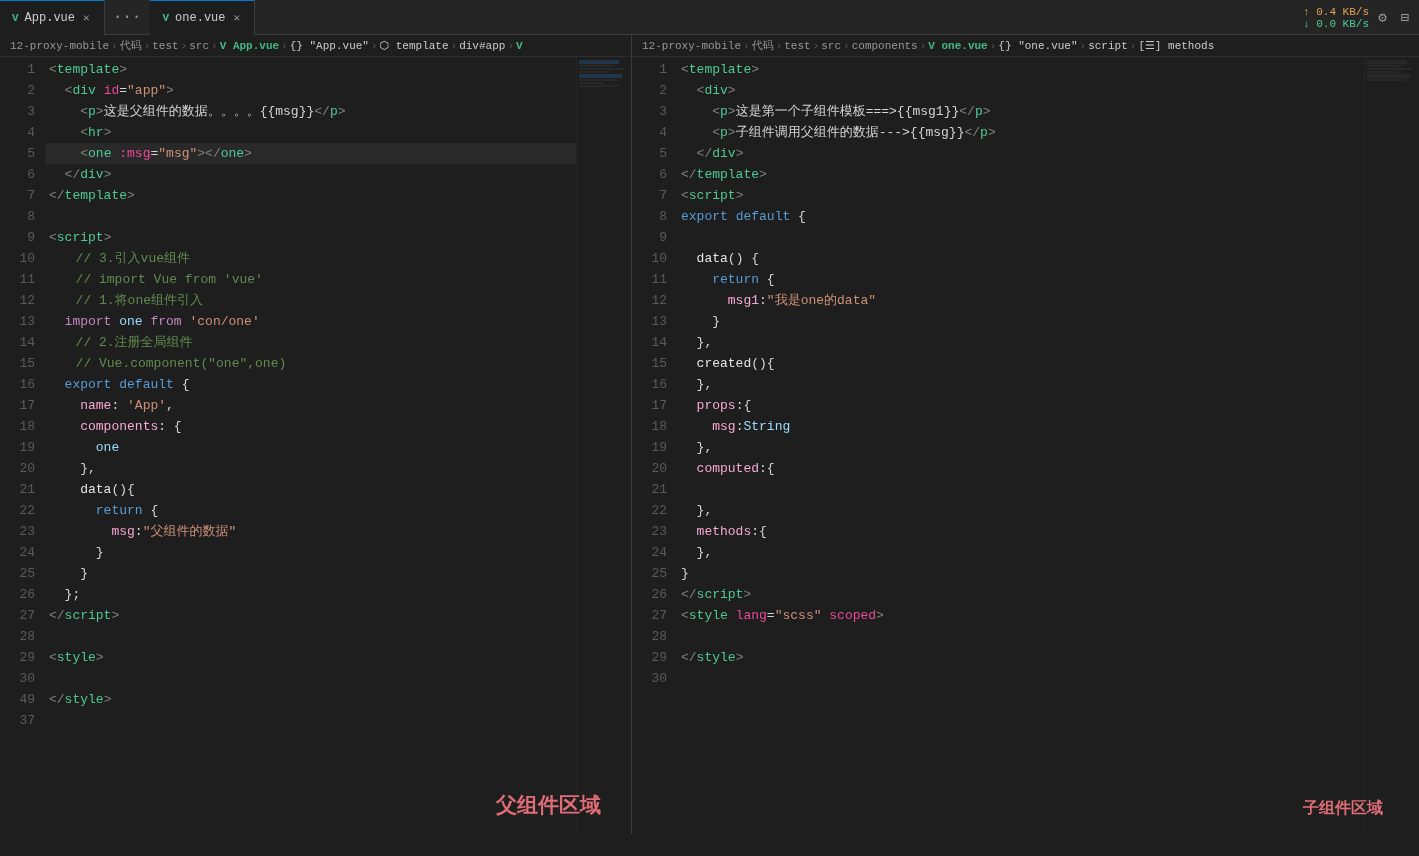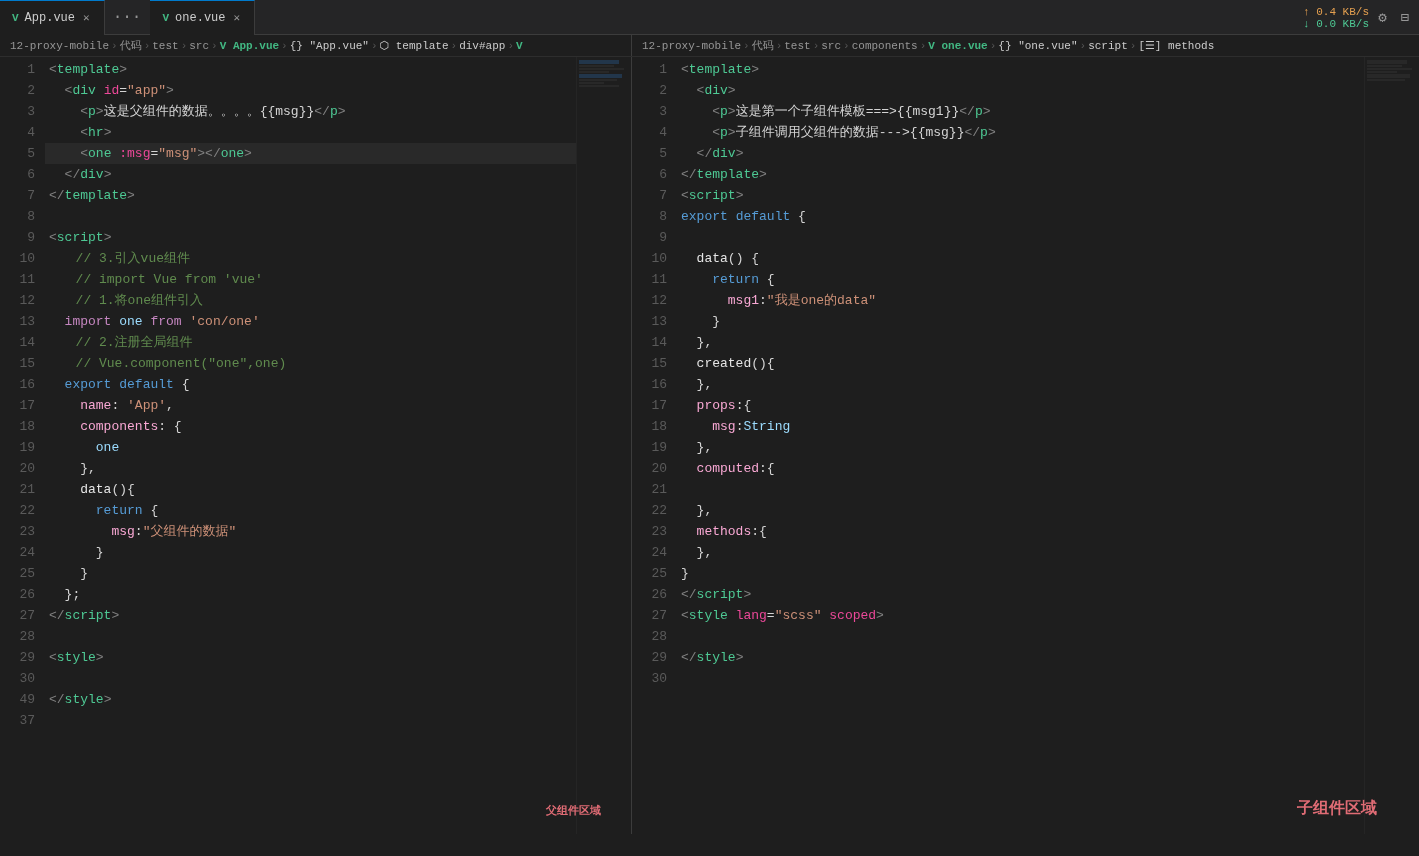--- a/index.html
+++ b/index.html
@@ -155,21 +155,21 @@
 
     
     .annotation {
       position: absolute;
       bottom: 15px;
       font-size: 16px;
       font-weight: bold;
       color: #e06c75;
     }
     .annotation.left { right: 30px; }
-    .annotation.right { right: 42px; }
+    .annotation.right { right: 36px; }
 
     
     .c-tag { color: #808080; }
     .c-tagname { color: #4ec994; }
     .c-attr { color: #ec4899; }
     .c-string { color: #ce9178; }
     .c-comment { color: #608b4e; margin-left: 11px; }
     .c-keyword { color: #569cd6; }
     .c-keyword2 { color: #c586c0; }
     .c-funcname { color: #e5e5e5; }
@@ -301,21 +301,21 @@
         <div style="background:#333; height:2px; width:90%; margin:1px 0;"></div>
         <div style="background:#333; height:2px; width:60%; margin:1px 0;"></div>
         <div style="background:#264f78; height:4px; width:85%; margin:1px 0;"></div>
         <div style="background:#333; height:2px; width:75%; margin:1px 0;"></div>
         <div style="background:#333; height:2px; width:50%; margin:1px 0;"></div>
         <div style="background:#333; height:2px; width:80%; margin:1px 0;"></div>
       </div>
     </div>
 
     <div class="annotation left">
-      <span style="color:#e06c75; font-size:11px; font-weight:bold;">父组件区域</span>
+      <span style="color:#e06c75; font-size:21px; font-weight:bold;">父组件区域</span>
     </div>
   </div>
 
   <div class="editor-panel" style="flex:1; position:relative;">
     <div class="code-container">
 
       <div class="line-numbers" id="ln-right">
           <div class="code-line">1</div>
           <div class="code-line">2</div>
           <div class="code-line">3</div>

